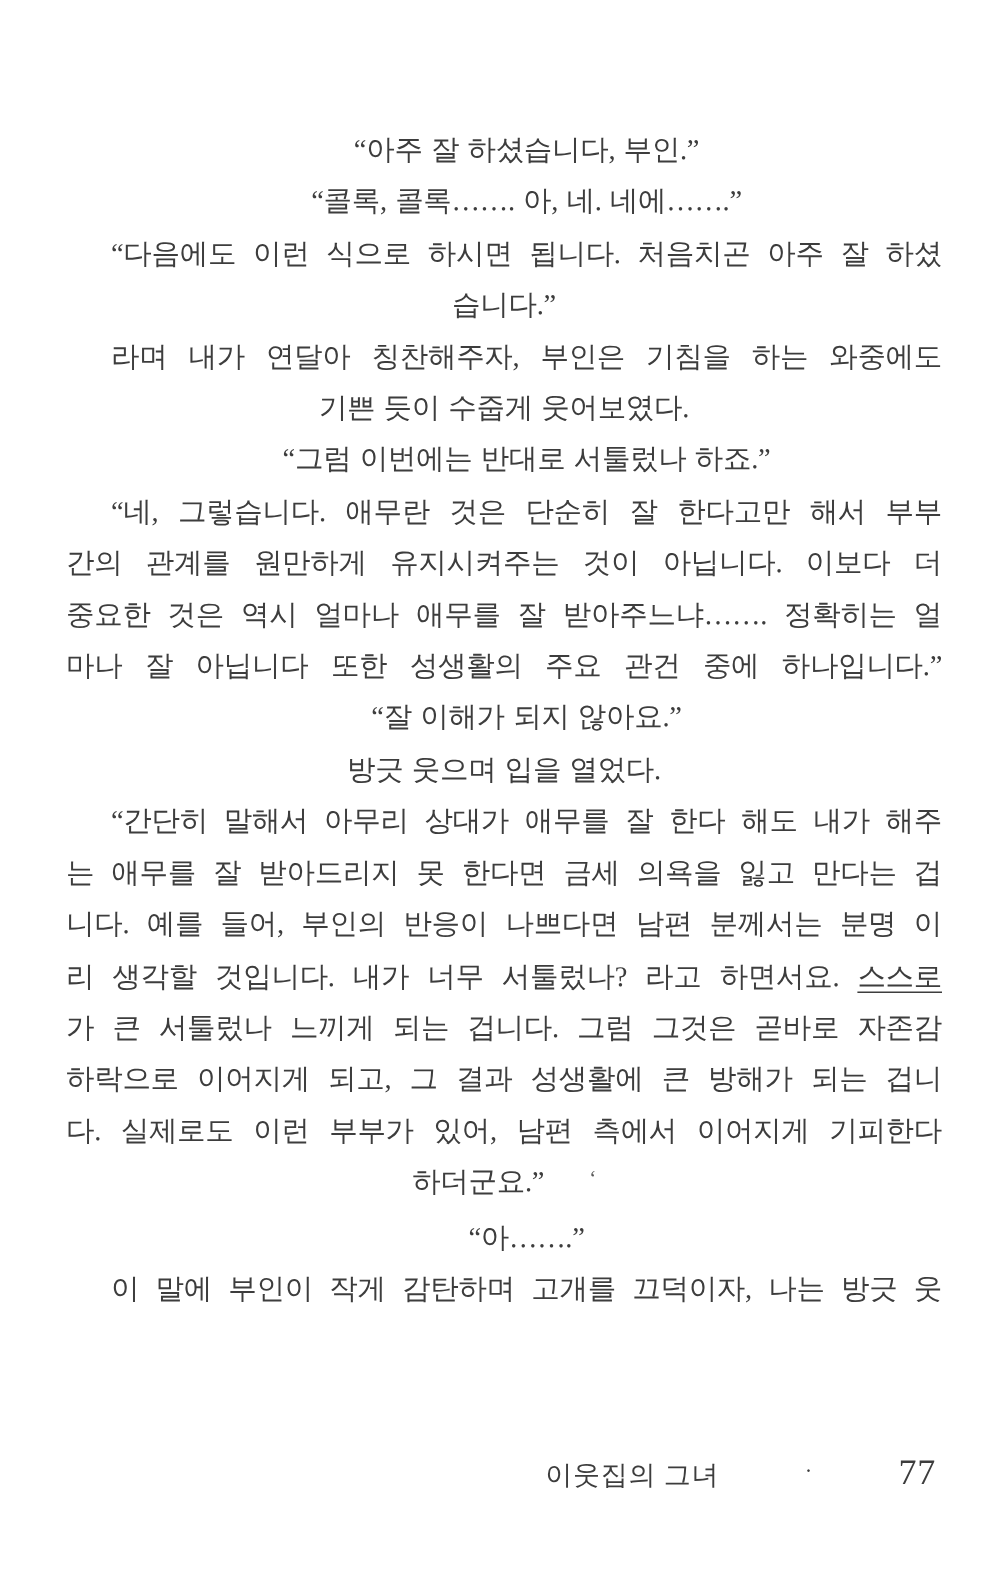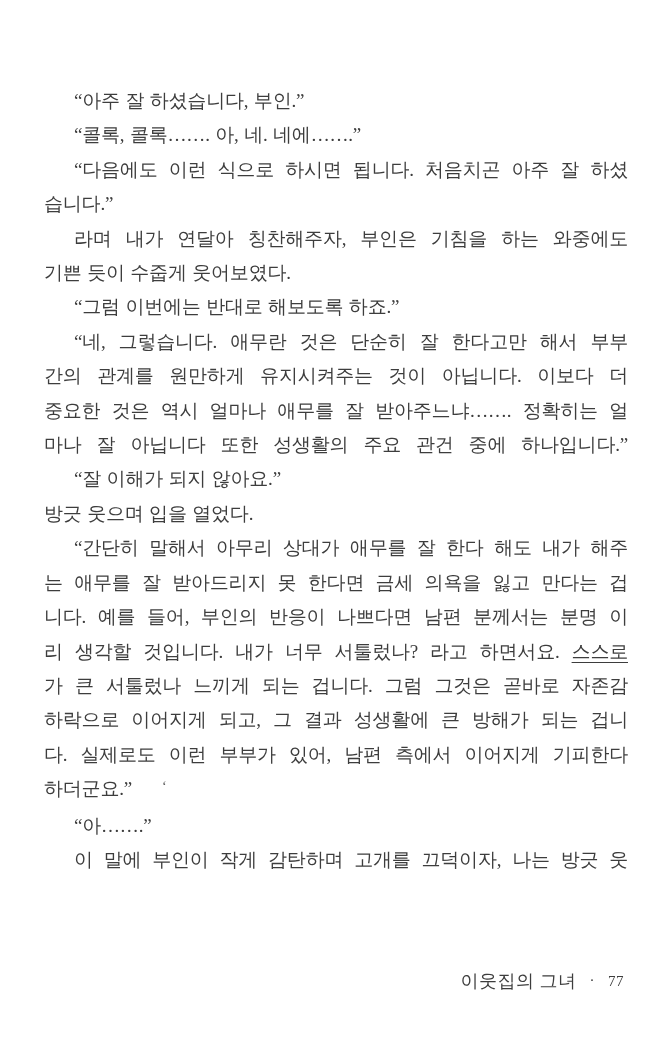--- a/index.html
+++ b/index.html
@@ -22,21 +22,21 @@
     width: 584px;
     color: #3d3d3d;
   }
   .line {
     font-size: 19px;
     line-height: 34.4px;
     min-height: 34.4px;
     letter-spacing: -0.2px;
     word-spacing: 1px;
     white-space: normal;
-    text-align: left;
+    text-align: center;
   }
   .line.indent {
     padding-left: 30px;
   }
   .line.justify {
     text-align: justify;
     text-align-last: justify;
   }
   .underlined {
     text-decoration: underline;
@@ -52,43 +52,44 @@
   }
   .footer {
     position: absolute;
     top: 969px;
     right: 41px;
     color: #3d3d3d;
     font-size: 18px;
     letter-spacing: 0.5px;
     display: inline-flex;
     align-items: center;
+    gap: 44px;
   }
   .footer .dot {
     margin: 0 13px;
     font-size: 15px;
     transform: translateY(-1px);
   }
   .footer .page-num {
-    font-size: 15px;
+    font-size: 24px;
   }
 </style>
 </head>
 <body>
 
 <div class="page">
 
   <div class="text-block" id="text-lines">
       <div class="line indent"><span>“아주 잘 하셨습니다, 부인.”</span></div>
       <div class="line indent"><span>“콜록, 콜록……. 아, 네. 네에…….”</span></div>
       <div class="line indent justify"><span>“다음에도 이런 식으로 하시면 됩니다. 처음치곤 아주 잘 하셨</span></div>
       <div class="line"><span>습니다.”</span></div>
       <div class="line indent justify"><span>라며 내가 연달아 칭찬해주자, 부인은 기침을 하는 와중에도</span></div>
       <div class="line"><span>기쁜 듯이 수줍게 웃어보였다.</span></div>
-      <div class="line indent"><span>“그럼 이번에는 반대로 해보도록 하죠.”</span></div>
+      <div class="line indent"><span>“그럼 이번에는 반대로 서툴렀나 하죠.”</span></div>
       <div class="line indent justify"><span>“네, 그렇습니다. 애무란 것은 단순히 잘 한다고만 해서 부부</span></div>
       <div class="line justify"><span>간의 관계를 원만하게 유지시켜주는 것이 아닙니다. 이보다 더</span></div>
       <div class="line justify"><span>중요한 것은 역시 얼마나 애무를 잘 받아주느냐……. 정확히는 얼</span></div>
       <div class="line justify"><span>마나 잘 아닙니다 또한 성생활의 주요 관건 중에 하나입니다.”</span></div>
       <div class="line indent"><span>“잘 이해가 되지 않아요.”</span></div>
       <div class="line"><span>방긋 웃으며 입을 열었다.</span></div>
       <div class="line indent justify"><span>“간단히 말해서 아무리 상대가 애무를 잘 한다 해도 내가 해주</span></div>
       <div class="line justify"><span>는 애무를 잘 받아드리지 못 한다면 금세 의욕을 잃고 만다는 겁</span></div>
       <div class="line justify"><span>니다. 예를 들어, 부인의 반응이 나쁘다면 남편 분께서는 분명 이</span></div>
       <div class="line justify"><span>리 생각할 것입니다. 내가 너무 서툴렀나? 라고 하면서요. </span><span class="underlined">스스로</span></div>

